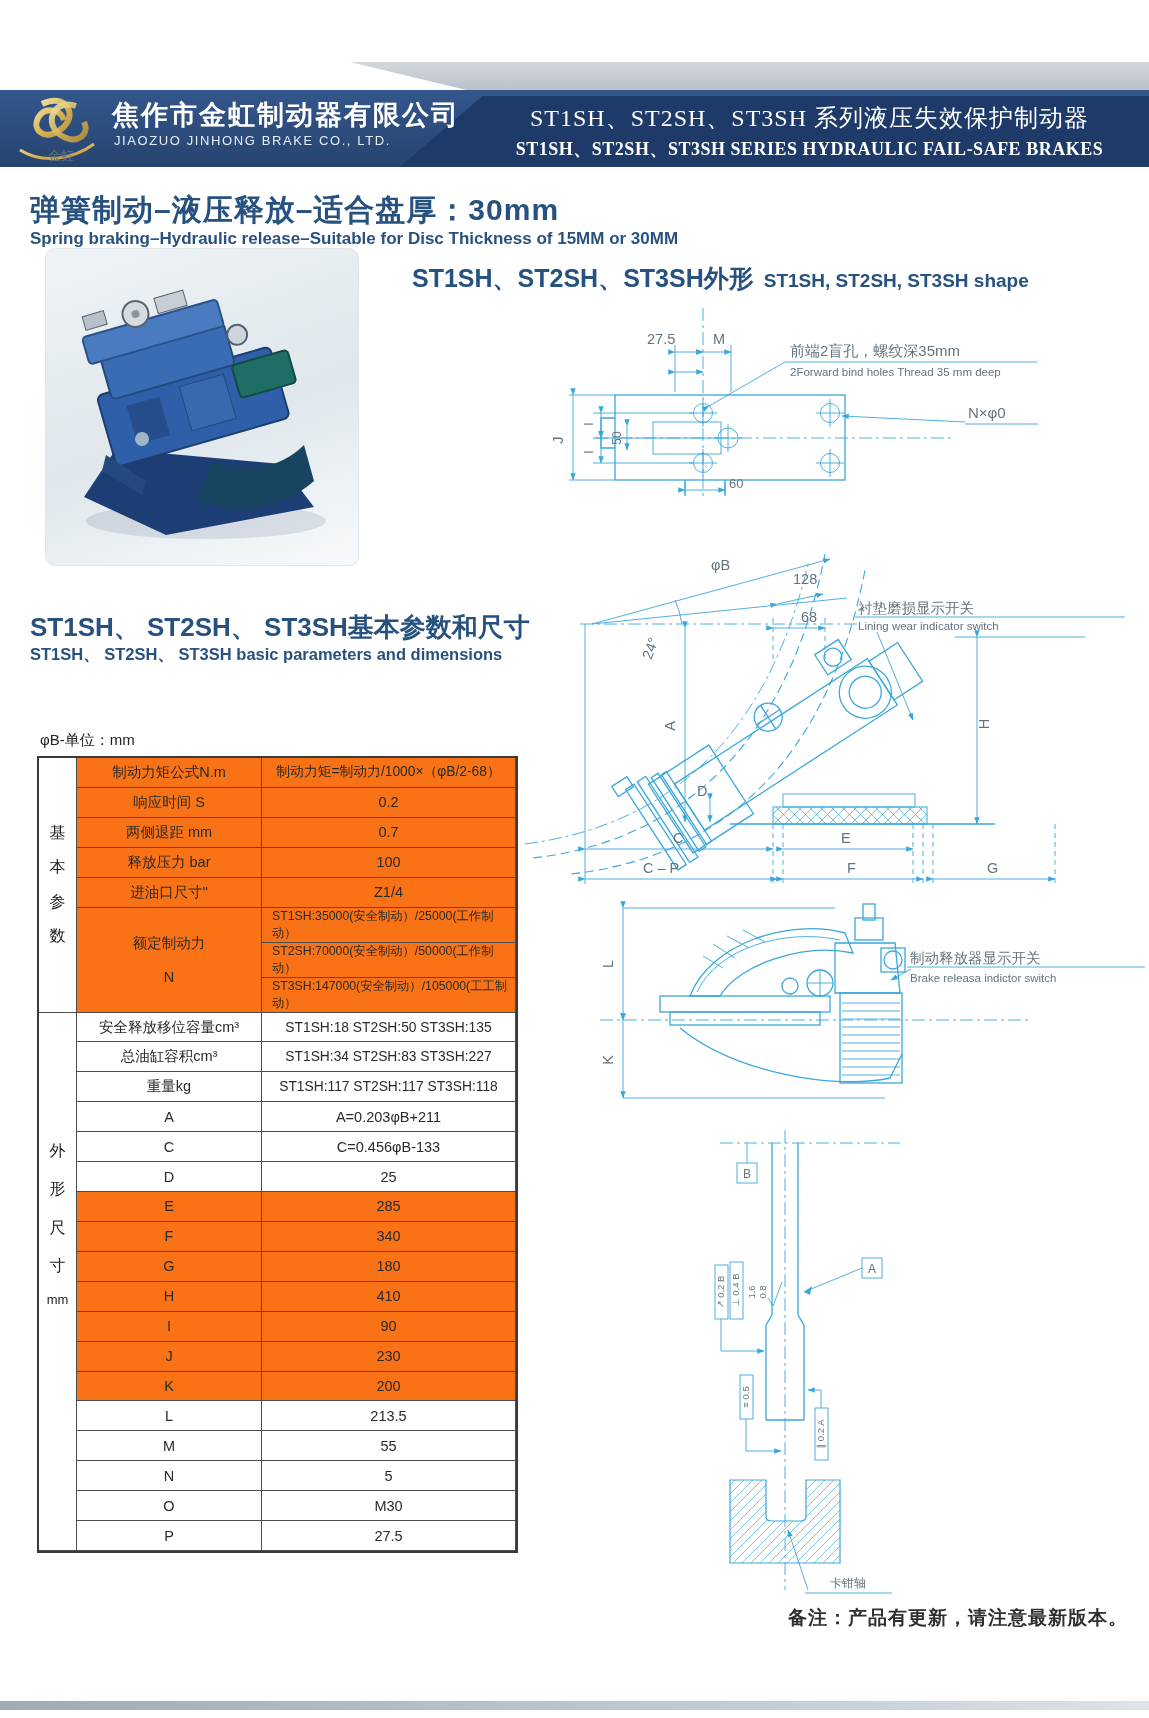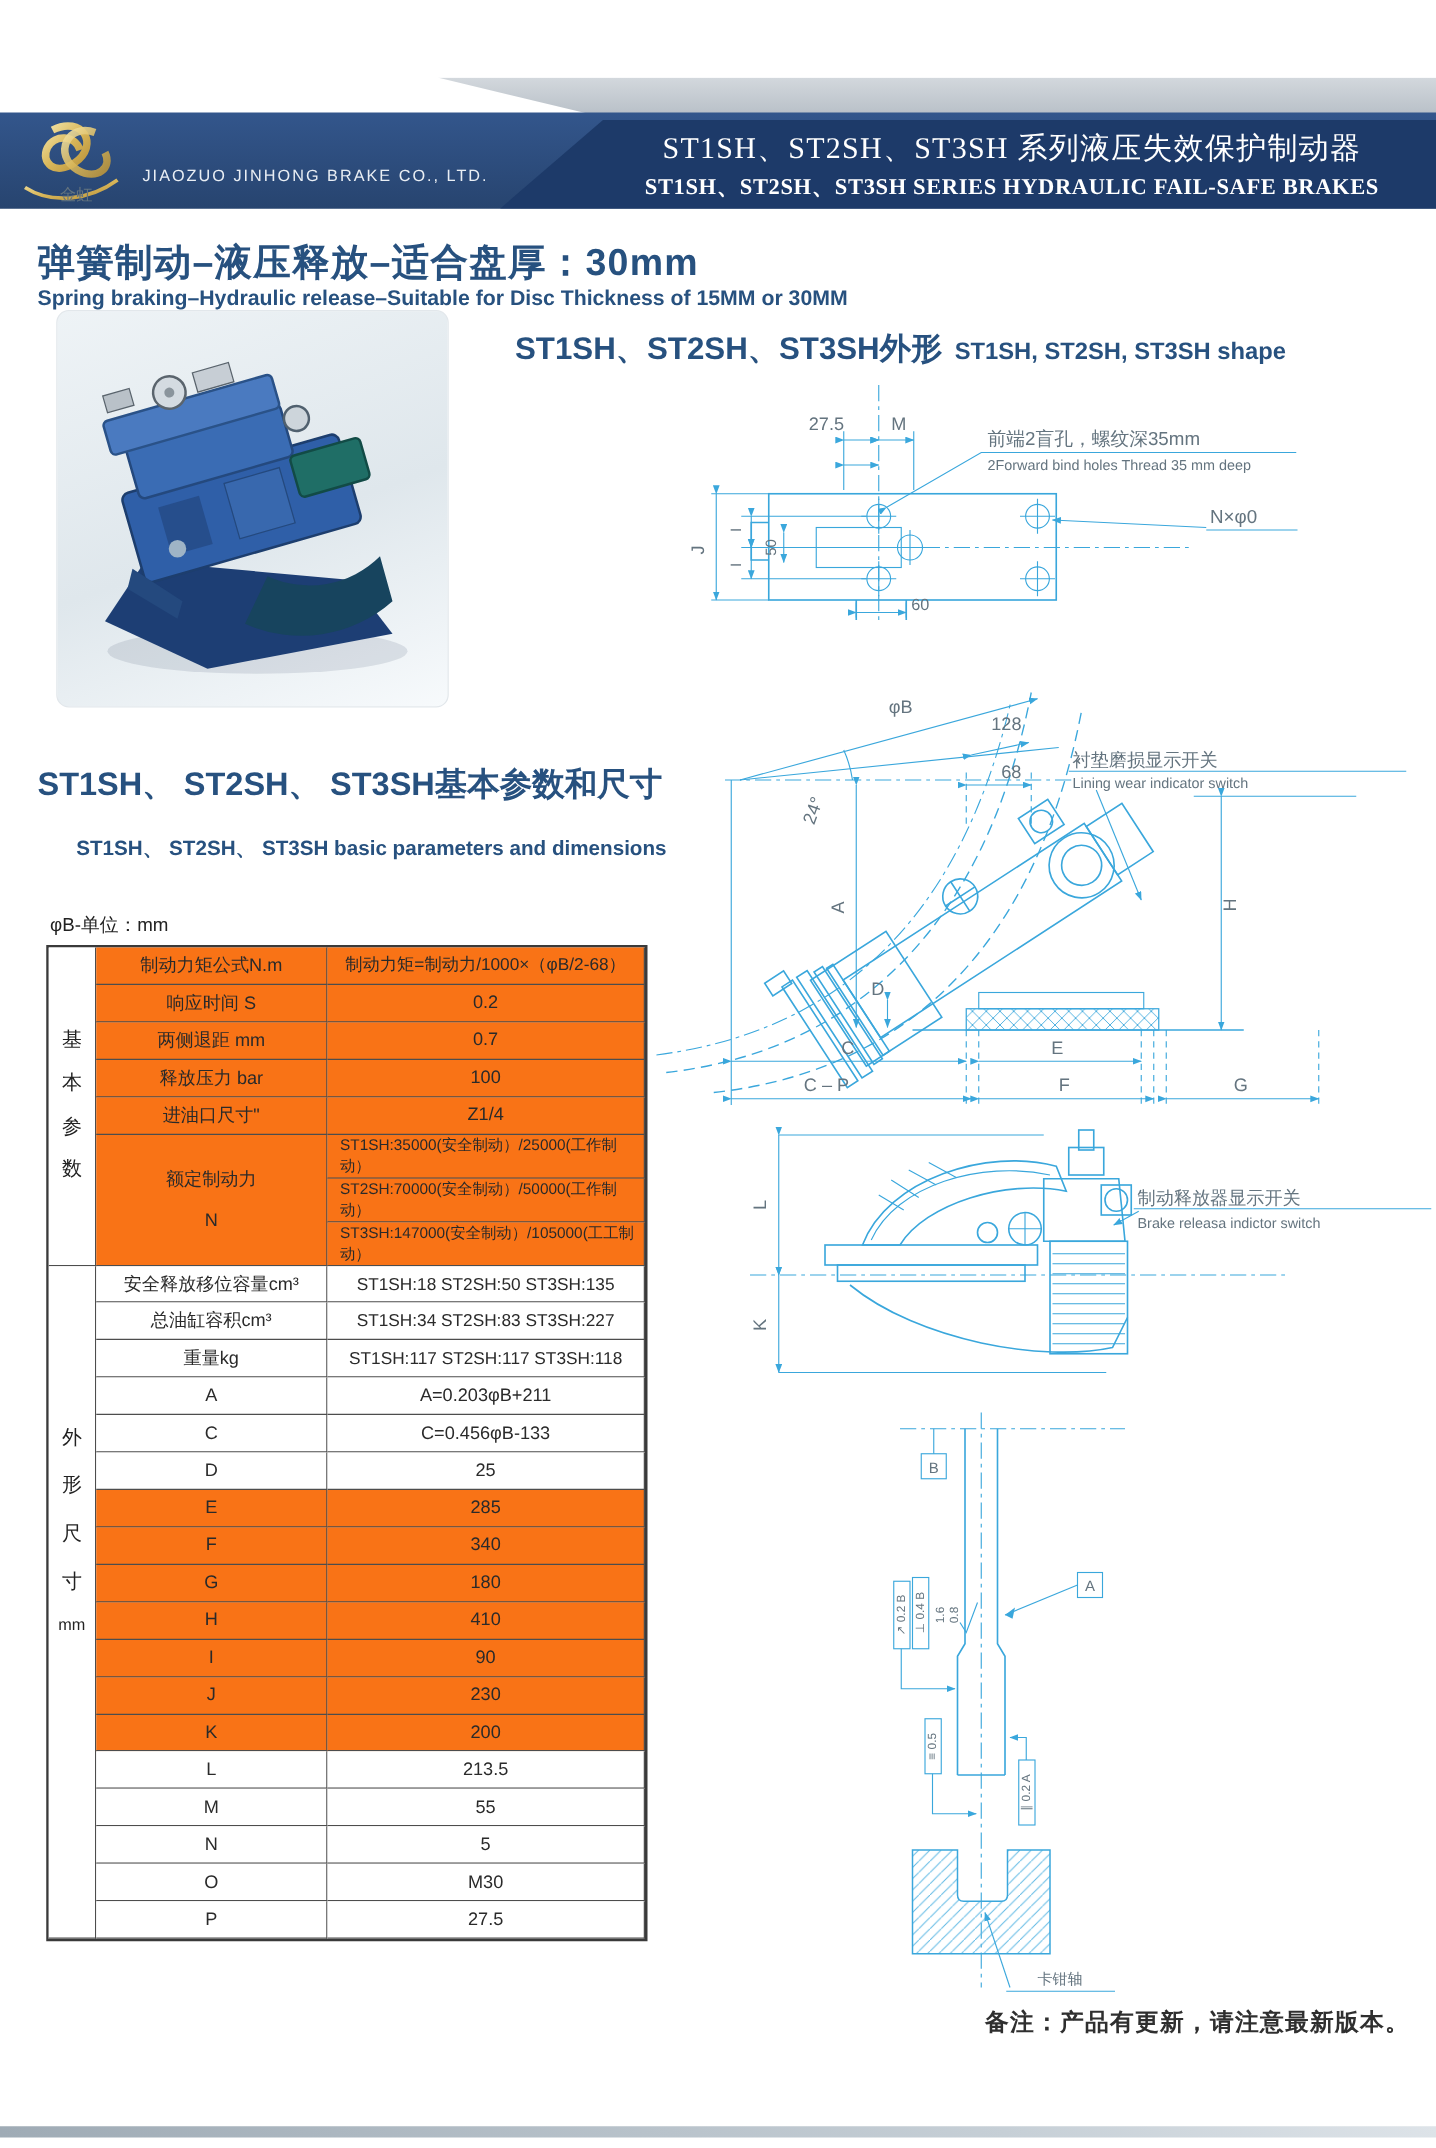--- a/index.html
+++ b/index.html
@@ -24,21 +24,21 @@
   #company-en{left:114px;top:133px;color:#e9eef4;font-size:13px;letter-spacing:1.6px;}
 
   
   .blue{color:#27517f;}
   #intro-cn{left:30px;top:190px;font-size:30px;font-weight:bold;letter-spacing:1px;}
   #intro-en{left:30px;top:229px;font-size:17px;font-weight:bold;}
   #shape-title{left:412px;top:262px;display:flex;align-items:baseline;white-space:nowrap;}
   #shape-title .cn{font-size:25px;font-weight:bold;}
   #shape-title .en{font-size:19px;font-weight:bold;margin-left:10px;}
   #params-cn{left:30px;top:610px;font-size:26px;font-weight:bold;}
-  #params-en{left:30px;top:668px;font-size:16.5px;font-weight:bold;margin-left:31px;}
+  #params-en{left:30px;top:644px;font-size:16.5px;font-weight:bold;}
   #unit-note{left:40px;top:731px;font-size:15px;color:#222;}
 
   
   #photo{left:45px;top:248px;width:312px;height:316px;border-radius:10px;overflow:hidden;
      background:linear-gradient(160deg,#eef3f6 0%,#dfe7ec 55%,#f7fafc 100%);border:1px solid #e2e7eb;}
 
   
   #spec-table{left:37px;top:756px;width:481px;height:797px;display:grid;
      grid-template-columns:38px 185px 1fr;grid-template-rows:repeat(26,1fr);
      border:2px solid #3a3a3a;background:#fff;box-sizing:border-box;}
@@ -90,20 +90,21 @@
           <stop offset=".5" stop-color="#d9b75a"></stop>
           <stop offset="1" stop-color="#b8923a"></stop>
       </linearGradient>
     </defs>
     <path d="M28,10 C52,-2 66,22 46,36 C30,47 18,36 24,24 C30,13 46,14 50,26" stroke="url(#gold)" stroke-width="6" fill="none"></path>
     <path d="M62,12 C40,4 28,30 48,42 C64,51 76,40 70,28" stroke="url(#gold)" stroke-width="6" fill="none" opacity=".9"></path>
     <path d="M6,56 C28,70 58,66 80,50" stroke="url(#gold)" stroke-width="3" fill="none"></path>
     <text x="34" y="66" font-size="13" fill="#e8cf7e">金虹</text>
   </svg>
 
+  <div class="abs" id="company-cn">焦作市金虹制动器有限公司</div>
   <div class="abs" id="company-en">JIAOZUO JINHONG BRAKE CO., LTD.</div>
 
   <div class="abs blue" id="intro-cn">弹簧制动–液压释放–适合盘厚：30mm</div>
   <div class="abs blue" id="intro-en">Spring braking–Hydraulic release–Suitable for Disc Thickness of 15MM or 30MM</div>
 
   <div class="abs" id="photo">
     <svg width="312" height="316" viewBox="0 0 312 316">
       <ellipse cx="160" cy="272" rx="120" ry="18" fill="rgba(40,60,90,.12)"></ellipse>
       <path d="M38,248 L120,286 L268,258 L235,215 L70,200 Z" fill="#1d3e74"></path>
       <path d="M150,250 A110,110 0 0 0 268,232 L258,196 A80,80 0 0 1 168,212 Z" fill="#17445e"></path>

